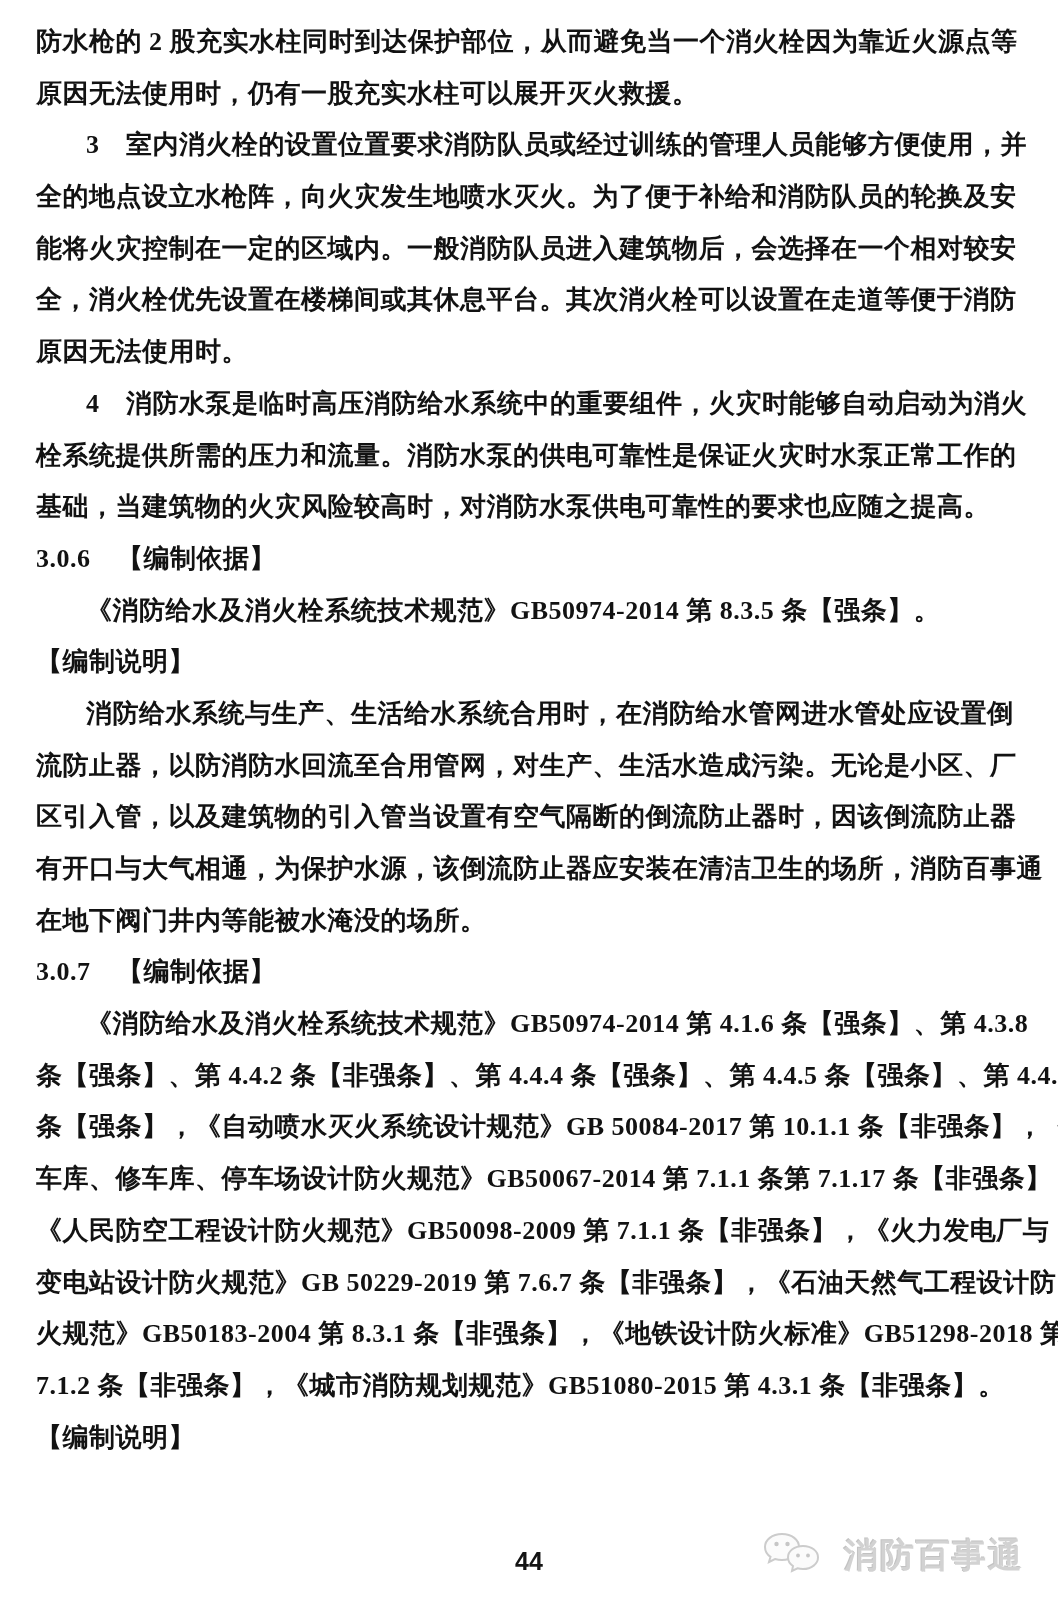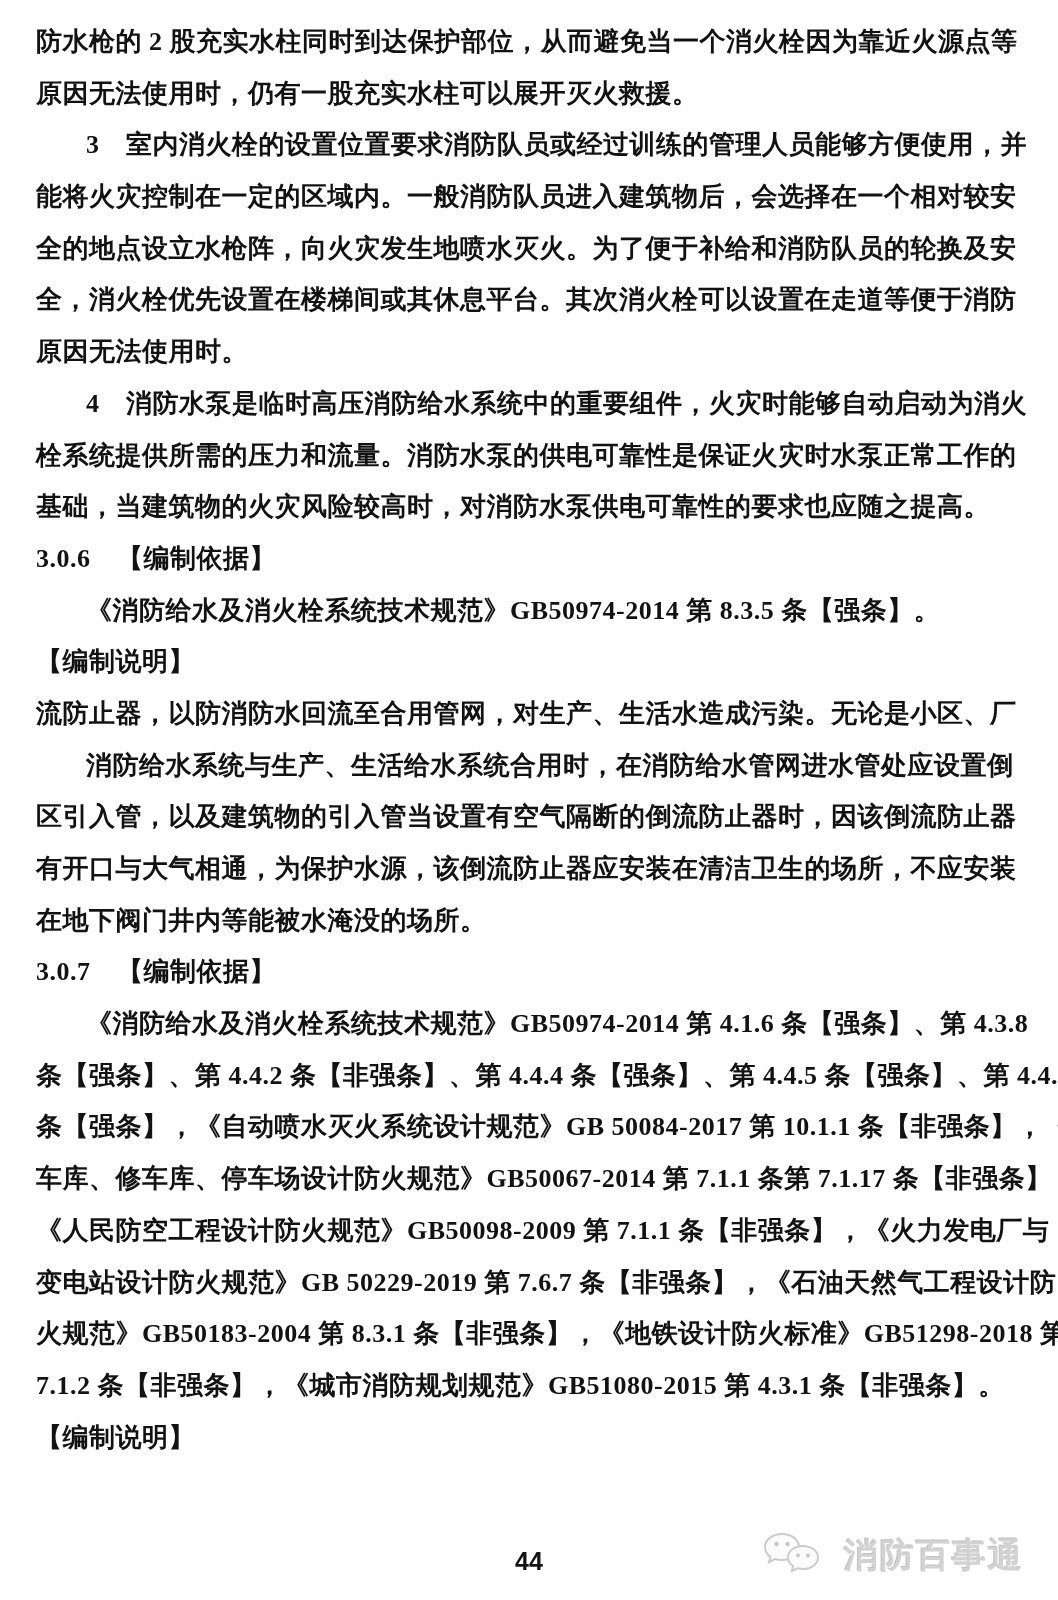--- a/index.html
+++ b/index.html
@@ -71,34 +71,34 @@
 </head>
 <body style="background: rgb(255, 255, 255);">
 
 <div class="page">
 
   <div class="text-block" id="text-block">
 
   <div class="line" style="color: rgb(18, 18, 18);">防水枪的 2 股充实水柱同时到达保护部位，从而避免当一个消火栓因为靠近火源点等</div>
       <div class="line" style="color: rgb(18, 18, 18);">原因无法使用时，仍有一股充实水柱可以展开灭火救援。</div>
       <div class="line indent" style="color: rgb(18, 18, 18);">3　室内消火栓的设置位置要求消防队员或经过训练的管理人员能够方便使用，并</div>
+      <div class="line" style="color: rgb(18, 18, 18);">全的地点设立水枪阵，向火灾发生地喷水灭火。为了便于补给和消防队员的轮换及安</div>
       <div class="line" style="color: rgb(18, 18, 18);">能将火灾控制在一定的区域内。一般消防队员进入建筑物后，会选择在一个相对较安</div>
-      <div class="line" style="color: rgb(18, 18, 18);">全的地点设立水枪阵，向火灾发生地喷水灭火。为了便于补给和消防队员的轮换及安</div>
       <div class="line" style="color: rgb(18, 18, 18);">全，消火栓优先设置在楼梯间或其休息平台。其次消火栓可以设置在走道等便于消防</div>
       <div class="line" style="color: rgb(18, 18, 18);">原因无法使用时。</div>
       <div class="line indent" style="color: rgb(18, 18, 18);">4　消防水泵是临时高压消防给水系统中的重要组件，火灾时能够自动启动为消火</div>
       <div class="line" style="color: rgb(18, 18, 18);">栓系统提供所需的压力和流量。消防水泵的供电可靠性是保证火灾时水泵正常工作的</div>
       <div class="line" style="color: rgb(18, 18, 18);">基础，当建筑物的火灾风险较高时，对消防水泵供电可靠性的要求也应随之提高。</div>
       <div class="line" style="color: rgb(18, 18, 18);">3.0.6　【编制依据】</div>
       <div class="line indent" style="color: rgb(18, 18, 18);">《消防给水及消火栓系统技术规范》GB50974-2014 第 8.3.5 条【强条】。</div>
       <div class="line" style="color: rgb(18, 18, 18);">【编制说明】</div>
+      <div class="line indent" style="color: rgb(18, 18, 18);">消防给水系统与生产、生活给水系统合用时，在消防给水管网进水管处应设置倒</div>
       <div class="line" style="color: rgb(18, 18, 18);">流防止器，以防消防水回流至合用管网，对生产、生活水造成污染。无论是小区、厂</div>
-      <div class="line indent" style="color: rgb(18, 18, 18);">消防给水系统与生产、生活给水系统合用时，在消防给水管网进水管处应设置倒</div>
       <div class="line" style="color: rgb(18, 18, 18);">区引入管，以及建筑物的引入管当设置有空气隔断的倒流防止器时，因该倒流防止器</div>
-      <div class="line" style="color: rgb(18, 18, 18);">有开口与大气相通，为保护水源，该倒流防止器应安装在清洁卫生的场所，不应安装</div>
+      <div class="line" style="color: rgb(18, 18, 18);">有开口与大气相通，为保护水源，该倒流防止器应安装在清洁卫生的场所，消防百事通</div>
       <div class="line" style="color: rgb(18, 18, 18);">在地下阀门井内等能被水淹没的场所。</div>
       <div class="line" style="color: rgb(18, 18, 18);">3.0.7　【编制依据】</div>
       <div class="line indent" style="color: rgb(18, 18, 18);">《消防给水及消火栓系统技术规范》GB50974-2014 第 4.1.6 条【强条】、第 4.3.8</div>
       <div class="line" style="color: rgb(18, 18, 18);">条【强条】、第 4.4.2 条【非强条】、第 4.4.4 条【强条】、第 4.4.5 条【强条】、第 4.4.7</div>
       <div class="line" style="color: rgb(18, 18, 18);">条【强条】，《自动喷水灭火系统设计规范》GB 50084-2017 第 10.1.1 条【非强条】，《汽</div>
       <div class="line" style="color: rgb(18, 18, 18);">车库、修车库、停车场设计防火规范》GB50067-2014 第 7.1.1 条第 7.1.17 条【非强条】，</div>
       <div class="line" style="color: rgb(18, 18, 18);">《人民防空工程设计防火规范》GB50098-2009 第 7.1.1 条【非强条】，《火力发电厂与</div>
       <div class="line" style="color: rgb(18, 18, 18);">变电站设计防火规范》GB 50229-2019 第 7.6.7 条【非强条】，《石油天然气工程设计防</div>
       <div class="line" style="color: rgb(18, 18, 18);">火规范》GB50183-2004 第 8.3.1 条【非强条】，《地铁设计防火标准》GB51298-2018 第</div>
       <div class="line" style="color: rgb(18, 18, 18);">7.1.2 条【非强条】，《城市消防规划规范》GB51080-2015 第 4.3.1 条【非强条】。</div>

